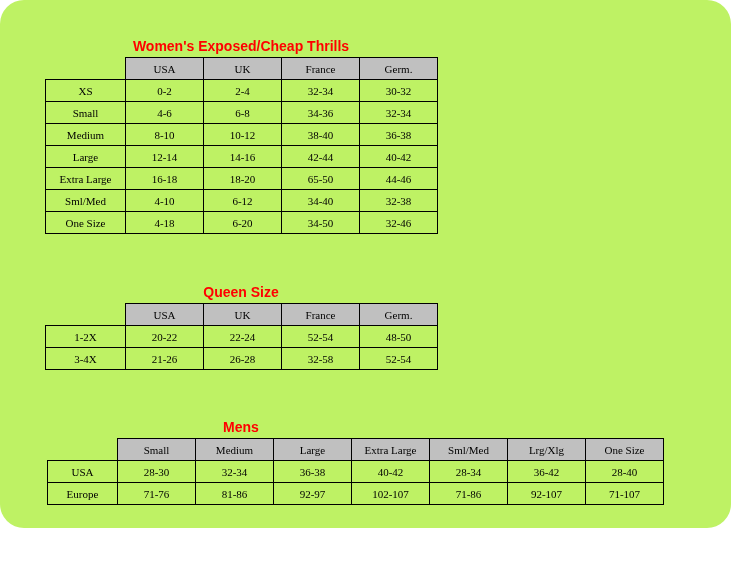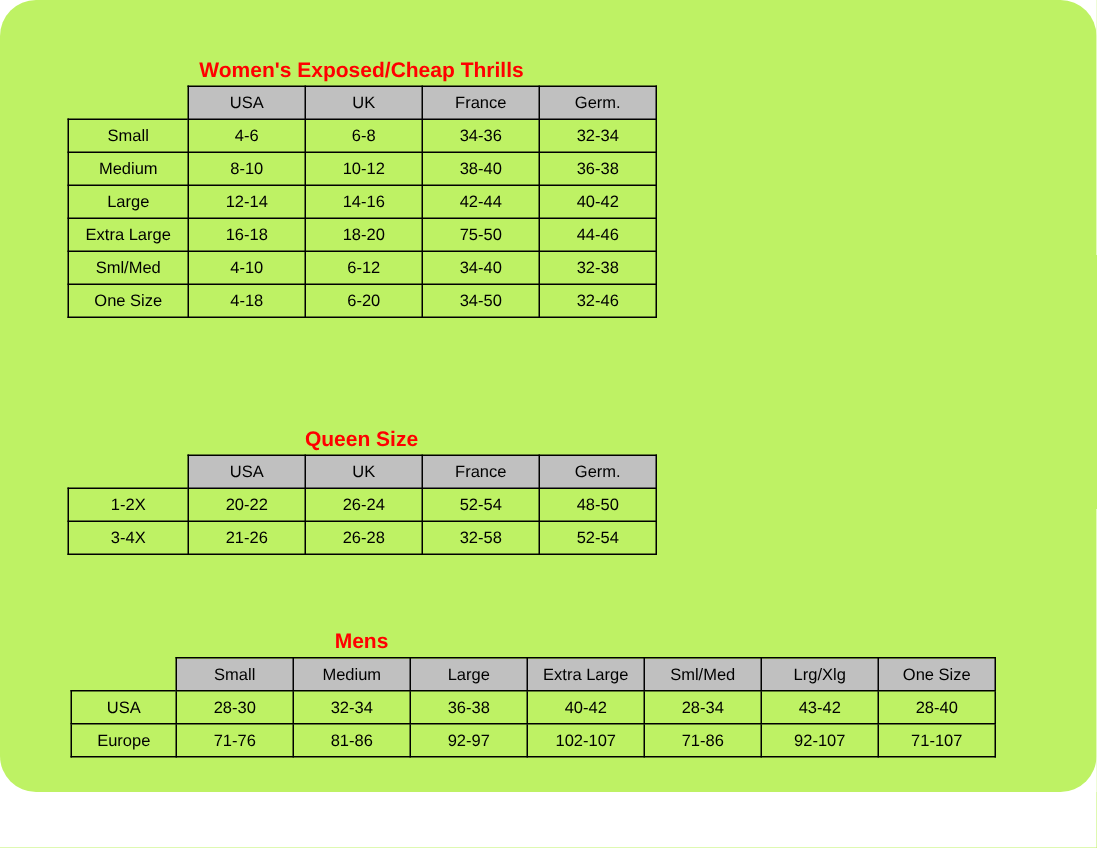--- a/index.html
+++ b/index.html
@@ -32,20 +32,21 @@
     font-size: 14px;
     line-height: 16px;
     margin: 0 0 3px 0;
   }
   .sec-womens .ttl, .sec-queen .ttl { width: 392px; }
   .sec-mens .ttl { width: 388px; }
 
   table.size-table {
     border-collapse: collapse;
     table-layout: fixed;
+    font-family: Liberation Serif, serif;
   }
   table.size-table th,
   table.size-table td {
     border: 1.5px solid #000000;
     height: 21px;
     padding: 0 2px;
     font-size: 11px;
     font-weight: normal;
     text-align: center;
     vertical-align: middle;
@@ -82,20 +83,27 @@
           <tr>
             <td class="corner"></td>
             <th class="col-header">USA</th>
             <th class="col-header">UK</th>
             <th class="col-header">France</th>
             <th class="col-header">Germ.</th>
           </tr>
         </thead>
         <tbody>
           <tr>
+            <td>XS</td>
+            <td>0-2</td>
+            <td>2-4</td>
+            <td>32-34</td>
+            <td>30-32</td>
+          </tr>
+          <tr>
             <td>Small</td>
             <td>4-6</td>
             <td>6-8</td>
             <td>34-36</td>
             <td>32-34</td>
           </tr>
           <tr>
             <td>Medium</td>
             <td>8-10</td>
             <td>10-12</td>
@@ -106,21 +114,21 @@
             <td>Large</td>
             <td>12-14</td>
             <td>14-16</td>
             <td>42-44</td>
             <td>40-42</td>
           </tr>
           <tr>
             <td>Extra Large</td>
             <td>16-18</td>
             <td>18-20</td>
-            <td>75-50</td>
+            <td>65-50</td>
             <td>44-46</td>
           </tr>
           <tr>
             <td>Sml/Med</td>
             <td>4-10</td>
             <td>6-12</td>
             <td>34-40</td>
             <td>32-38</td>
           </tr>
           <tr>
@@ -150,21 +158,21 @@
             <th class="col-header">USA</th>
             <th class="col-header">UK</th>
             <th class="col-header">France</th>
             <th class="col-header">Germ.</th>
           </tr>
         </thead>
         <tbody>
           <tr>
             <td>1-2X</td>
             <td>20-22</td>
-            <td>26-24</td>
+            <td>22-24</td>
             <td>52-54</td>
             <td>48-50</td>
           </tr>
           <tr>
             <td>3-4X</td>
             <td>21-26</td>
             <td>26-28</td>
             <td>32-58</td>
             <td>52-54</td>
           </tr>
@@ -198,21 +206,21 @@
           </tr>
         </thead>
         <tbody>
           <tr>
             <td>USA</td>
             <td>28-30</td>
             <td>32-34</td>
             <td>36-38</td>
             <td>40-42</td>
             <td>28-34</td>
-            <td>43-42</td>
+            <td>36-42</td>
             <td>28-40</td>
           </tr>
           <tr>
             <td>Europe</td>
             <td>71-76</td>
             <td>81-86</td>
             <td>92-97</td>
             <td>102-107</td>
             <td>71-86</td>
             <td>92-107</td>

